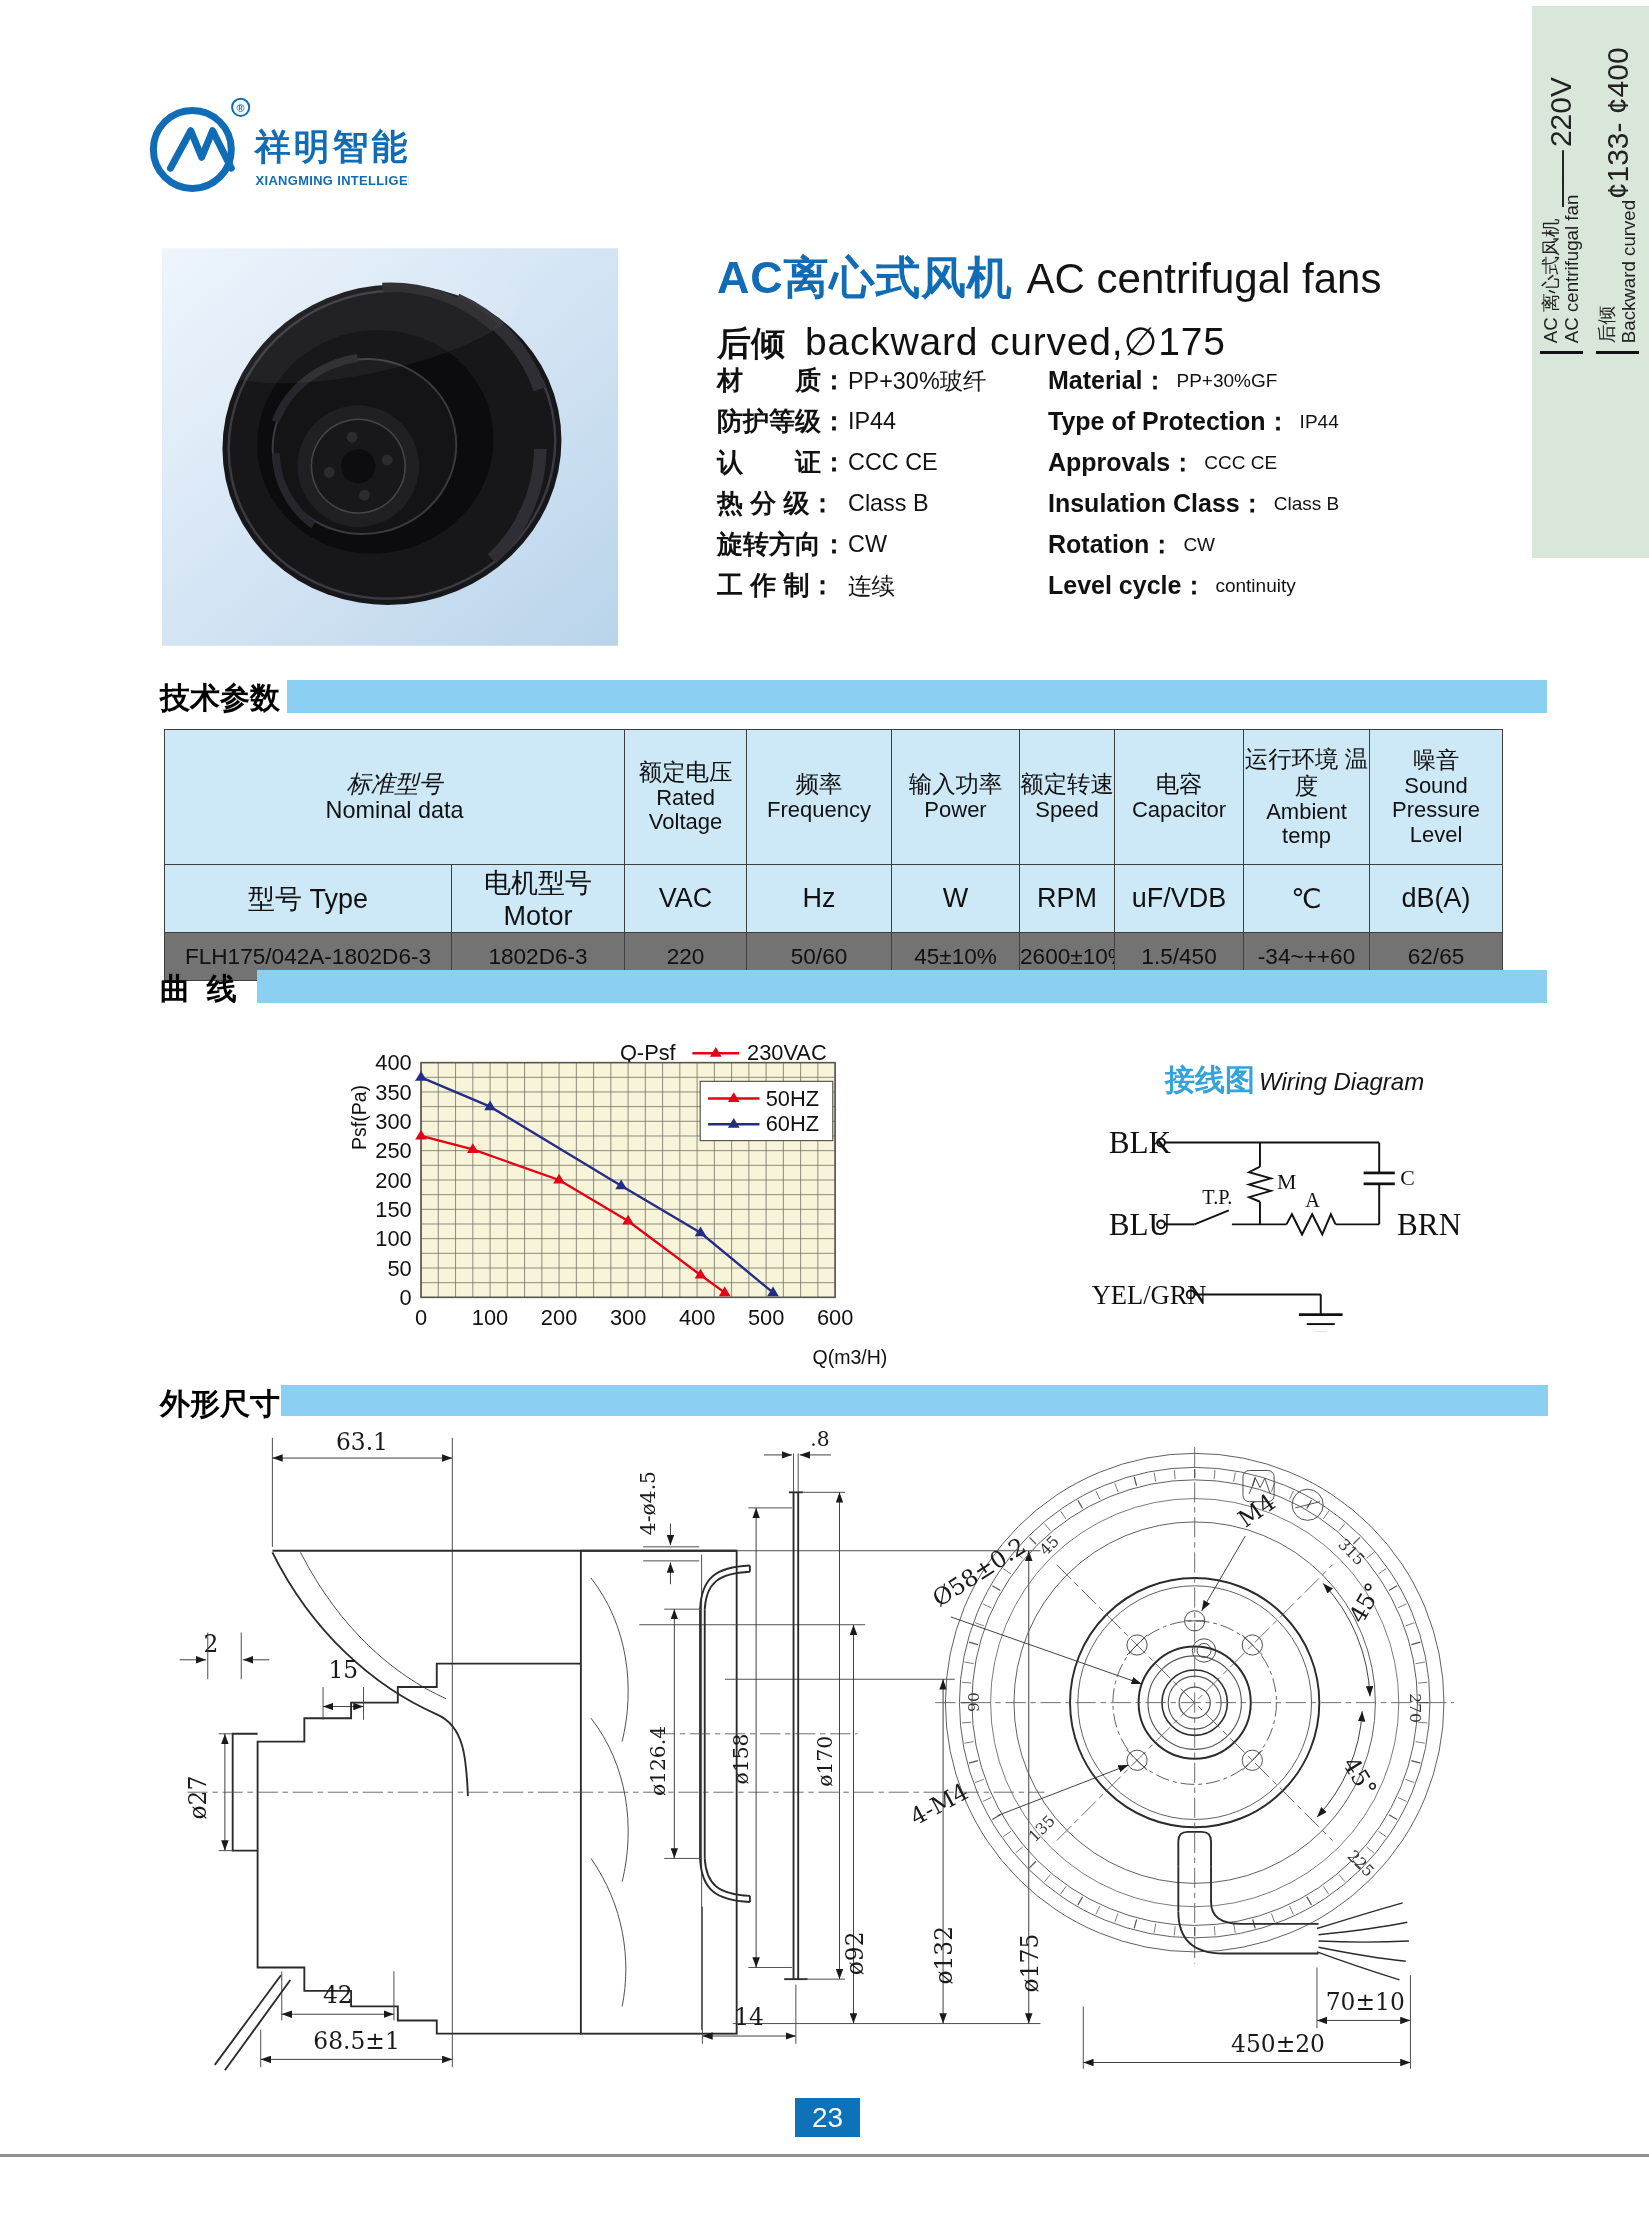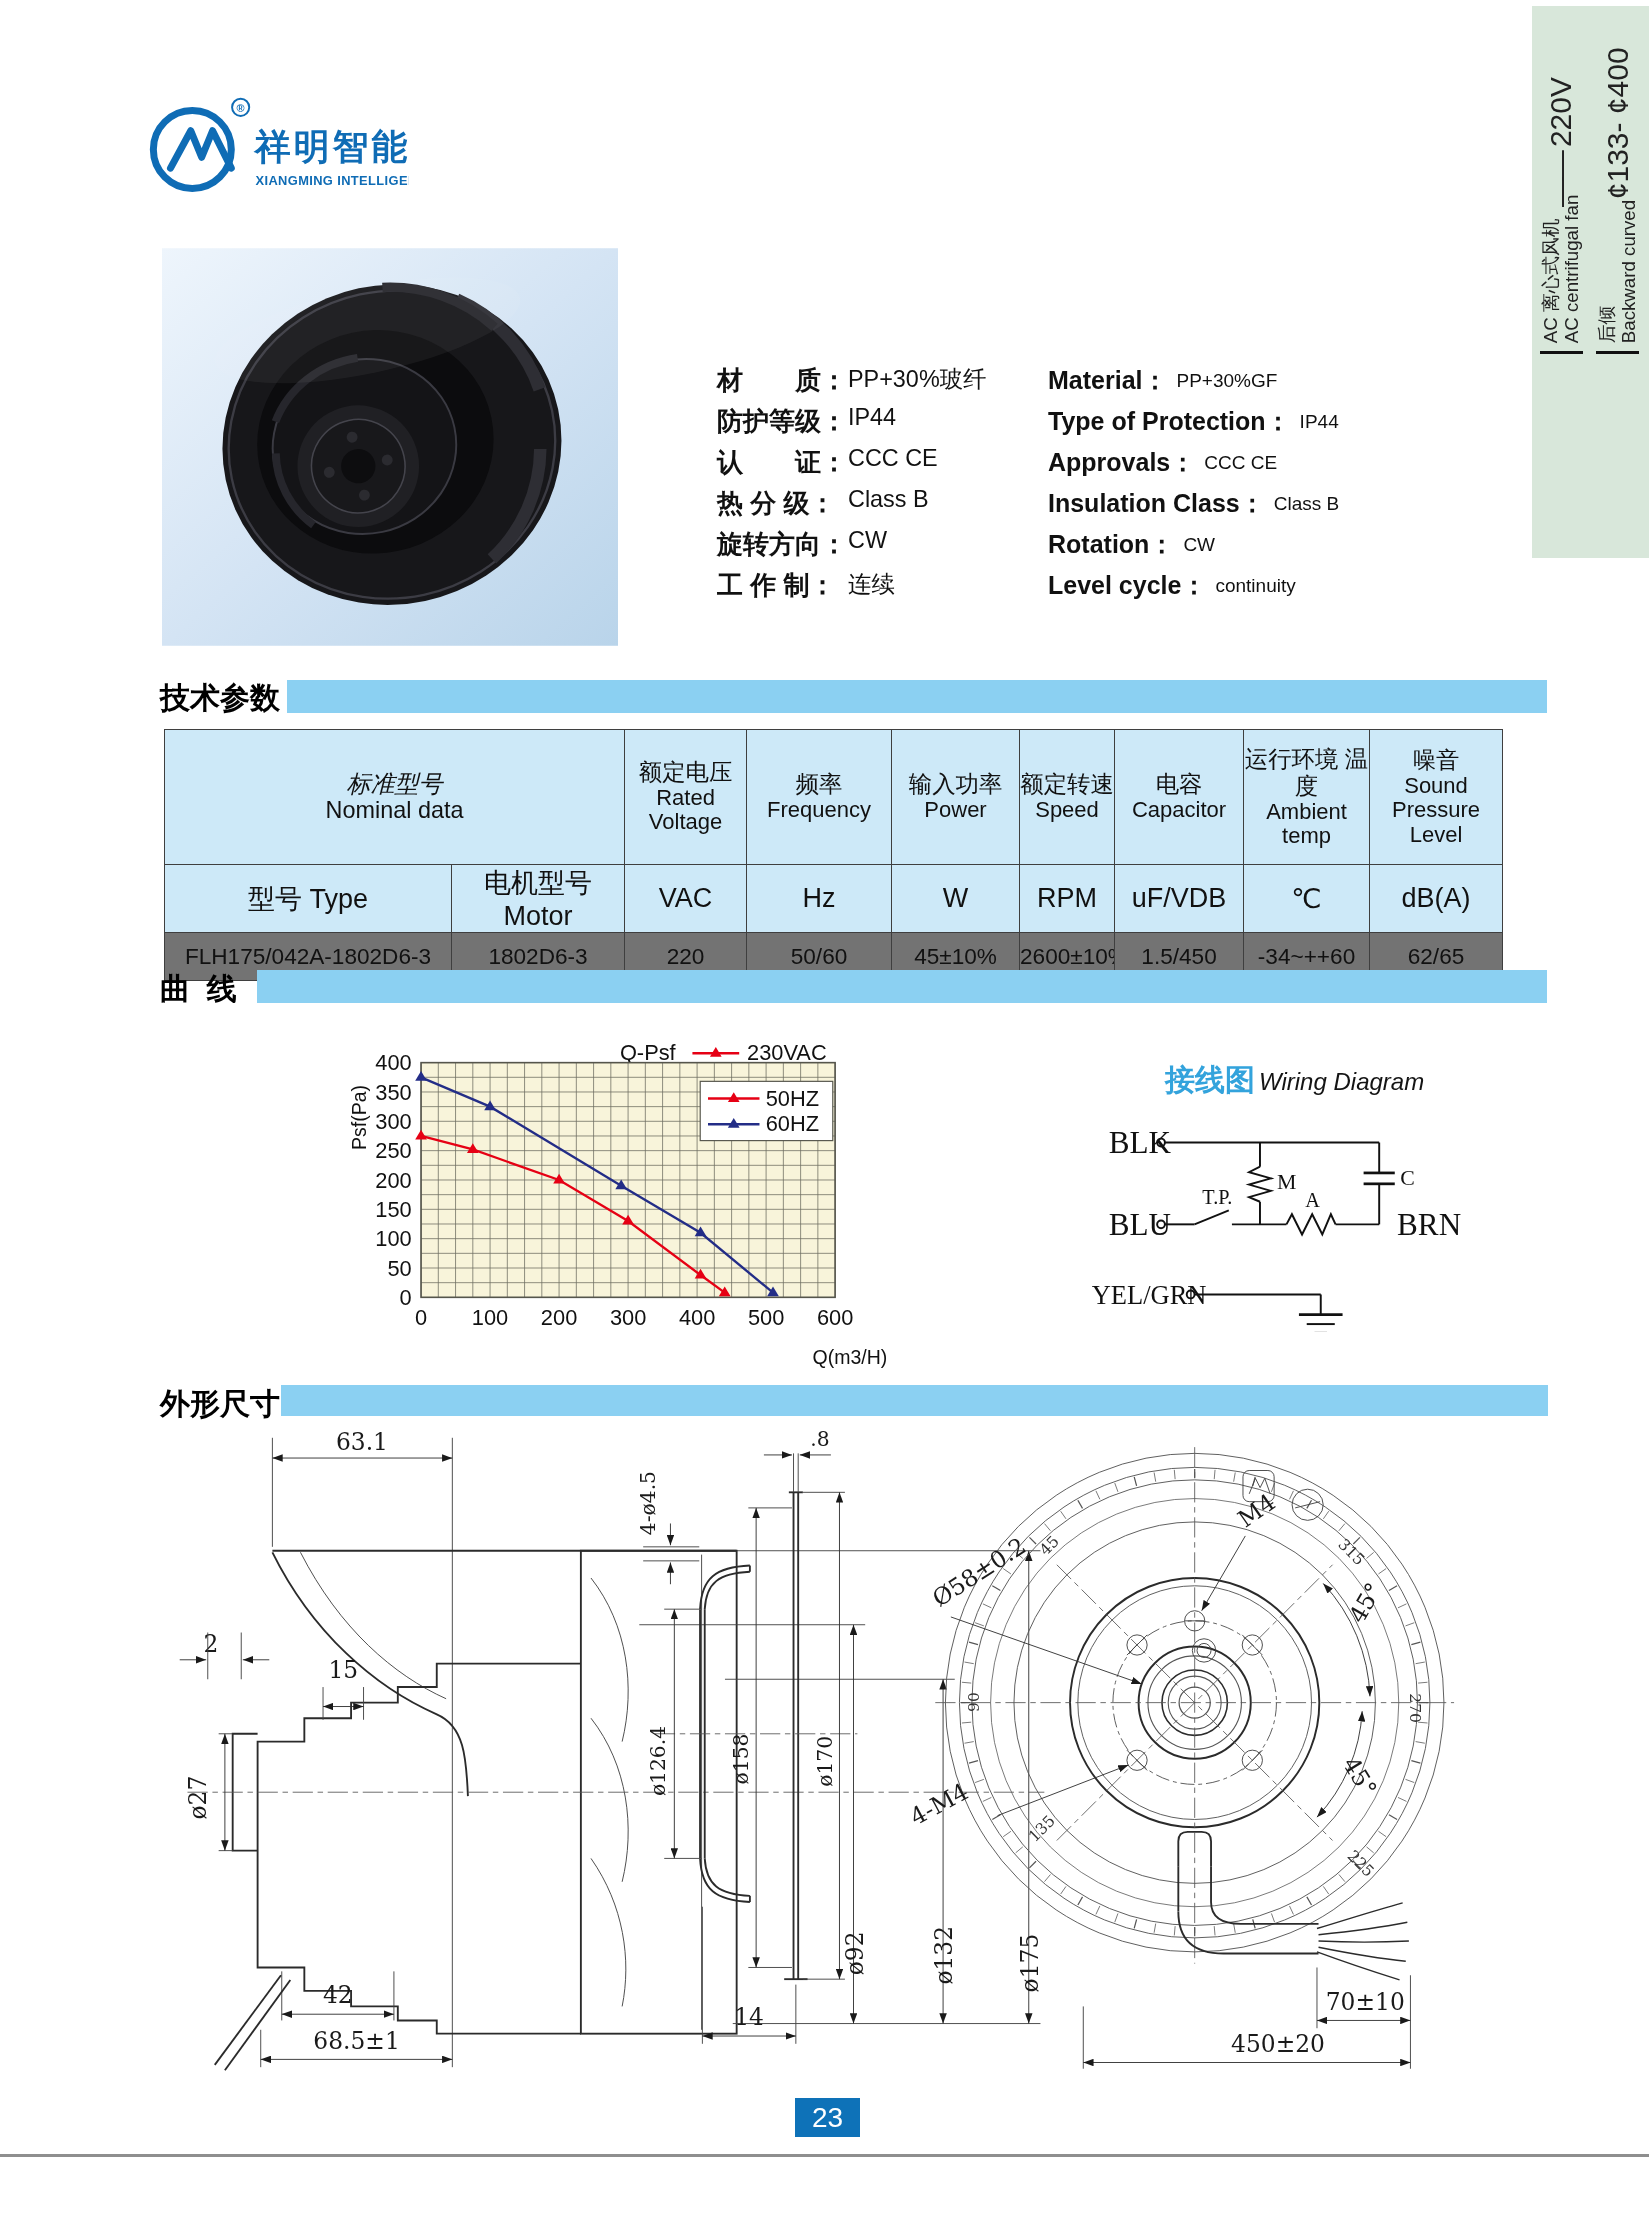--- a/index.html
+++ b/index.html
@@ -18,21 +18,21 @@
   .side-dash{font-size:30px;color:#222;margin-left:3.1px;letter-spacing:-3.1px;}
 
   
   .t-cn{color:#0f6cb5;font-weight:bold;font-size:45px;letter-spacing:0.8px;}
   .t-en{color:#141414;font-size:42px;margin-left:14px;}
   .st-cn{font-weight:bold;font-size:34px;}
   .st-en{font-size:39px;margin-left:20px;letter-spacing:0.8px;}
 
   
   .spec-row{height:41px;display:flex;align-items:center;}
-  .spec-left{width:331px;display:flex;}
+  .spec-left{width:331px;display:flex;align-items:center;}
   .sl-cn{display:inline-block;width:131px;font-weight:bold;font-size:26px;white-space:pre;}
   .sl-cv{font-size:23.4px;}
   .sr-en{font-weight:bold;font-size:25px;white-space:pre;}
   .sr-ev{font-size:19px;margin-left:9px;}
 
   
   .sec-title{position:absolute;font-size:30px;font-weight:bold;color:#000;white-space:pre;}
   .sec-bar{position:absolute;height:33px;background:#8bd0f2;}
 
   
@@ -105,20 +105,28 @@
       <circle cx="-48" cy="18" r="60" fill="#18181b" stroke="#44444c" stroke-width="2"></circle>
       <circle cx="-48" cy="18" r="22" fill="#0d0d0f"></circle>
       <circle cx="-10" cy="18" r="7" fill="#2b2b30"></circle>
         <circle cx="-86" cy="18" r="7" fill="#2b2b30"></circle>
       <circle cx="-48" cy="-20" r="7" fill="#2b2b30"></circle>
         <circle cx="-48" cy="56" r="7" fill="#2b2b30"></circle>
       <ellipse cy="-150" rx="200" ry="55" fill="#ffffff" opacity="0.05"></ellipse>
     </g>
   </svg>
 
+  <div class="abs" style="left:717px;top:248px;">
+    <div>
+      <span class="t-cn">AC离心式风机</span><span class="t-en">AC centrifugal fans</span>
+    </div>
+    <div style="margin-top:11px;">
+      <span class="st-cn">后倾</span><span class="st-en">backward curved,∅175</span>
+    </div>
+  </div>
 
   <div class="abs" style="left:717px;top:360px;width:834px;">
     <div class="spec-row">
       <span class="spec-left">
           <span class="sl-cn">材　　质：</span>
           <span class="sl-cv">PP+30%玻纤</span>
         </span>
       <span class="sr-en">Material：</span>
         <span class="sr-ev">PP+30%GF</span>
     </div>

